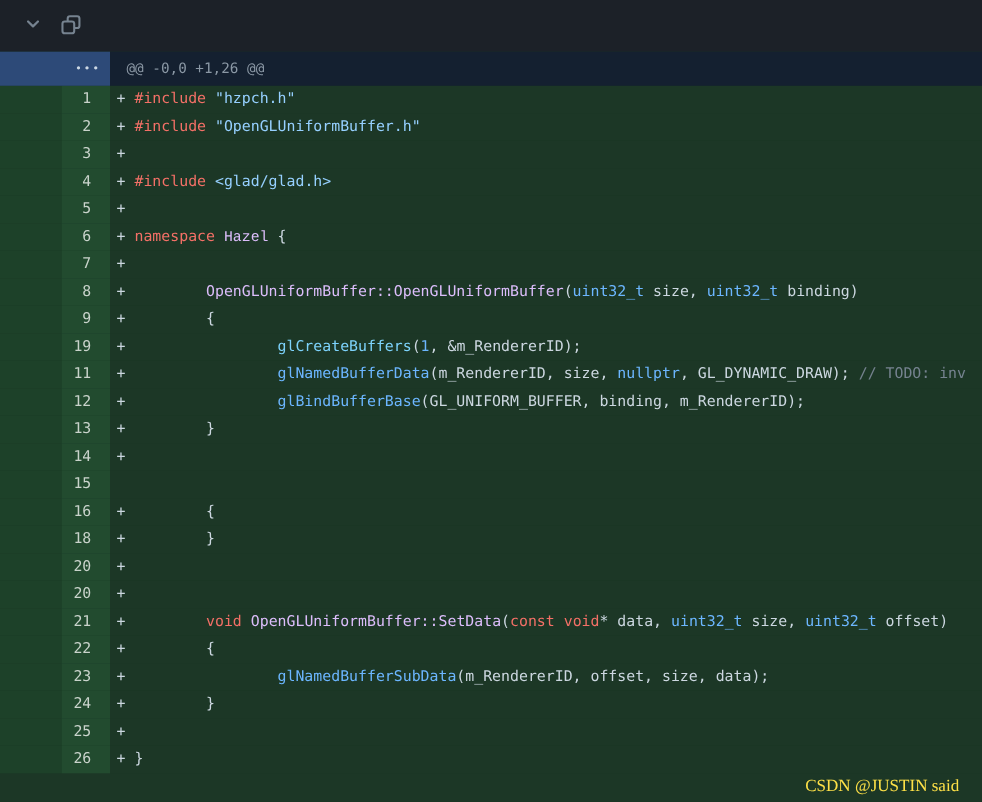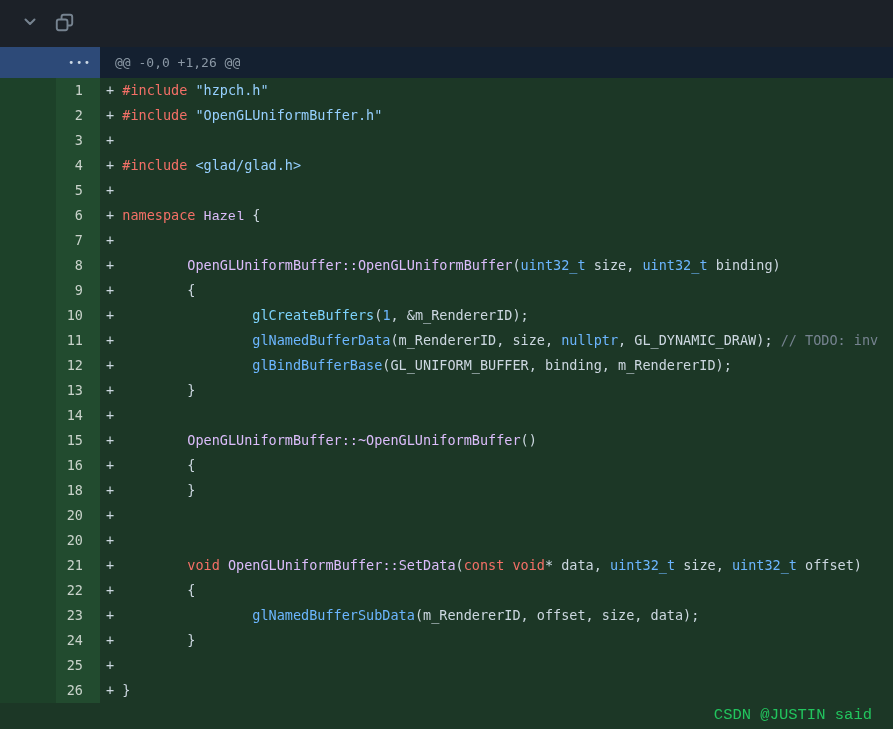--- a/index.html
+++ b/index.html
@@ -18,21 +18,21 @@
   .hunk-text { flex:1; background:#142030; color:#8b98a5; font-size:13px; line-height:31px; padding-left:15px; white-space:pre; overflow:hidden; }
 
   
   .rows { height:651px; background:#1c3726; overflow:hidden; }
   .row { height:25px; display:flex; }
   .g-old { width:56px; background:#1d4129; }
   .g-new { width:44px; background:#224b2f; text-align:right; padding-right:17px; cursor:pointer; }
   .num { font-size:13.5px; line-height:25px; color:#c9d3cb; }
   .code { flex:1; background:#1c3726; white-space:pre; overflow:hidden; font-size:13.5px; line-height:25px; padding-left:6px; }
 
-  .watermark { position:absolute; right:21px; bottom:5px; font-family:Liberation Mono, monospace; font-size:15.5px; color:#22c55e; }
+  .watermark { position:absolute; right:21px; bottom:5px; font-family:Liberation Serif, serif; font-size:15.5px; color:#fde047; }
 </style>
 </head>
 <body>
 
 <div class="diff-view">
 
   <div class="file-header">
     <button class="chev-btn">
       <span>
         <svg width="16" height="16" viewBox="0 0 16 16">
@@ -117,21 +117,21 @@
       <div class="row">
     <div class="g-old"></div>
     <div class="g-new">
       <span class="num">9</span>
     </div>
     <div class="code"><span style="color: rgb(204, 215, 224);">+ </span><span style="color: rgb(204, 215, 224);">        {</span></div>
   </div>
       <div class="row">
     <div class="g-old"></div>
     <div class="g-new">
-      <span class="num">10</span>
+      <span class="num">19</span>
     </div>
     <div class="code"><span style="color: rgb(204, 215, 224);">+ </span><span style="color: rgb(204, 215, 224);">                </span><span style="color: #7dd3fc;">glCreateBuffers</span><span style="color: rgb(204, 215, 224);">(</span><span style="color: rgb(108, 182, 255);">1</span><span style="color: rgb(204, 215, 224);">, &amp;m_RendererID);</span></div>
   </div>
       <div class="row">
     <div class="g-old"></div>
     <div class="g-new">
       <span class="num">11</span>
     </div>
     <div class="code"><span style="color: rgb(204, 215, 224);">+ </span><span style="color: rgb(204, 215, 224);">                </span><span style="color: rgb(108, 182, 255);">glNamedBufferData</span><span style="color: rgb(204, 215, 224);">(m_RendererID, size, </span><span style="color: rgb(108, 182, 255);">nullptr</span><span style="color: rgb(204, 215, 224);">, GL_DYNAMIC_DRAW); </span><span style="color: rgb(118, 131, 144);">// TODO: inv</span></div>
   </div>
@@ -154,21 +154,20 @@
     <div class="g-new">
       <span class="num">14</span>
     </div>
     <div class="code"><span style="color: rgb(204, 215, 224);">+ </span></div>
   </div>
       <div class="row">
     <div class="g-old"></div>
     <div class="g-new">
       <span class="num">15</span>
     </div>
-    <div class="code"><span style="color: rgb(204, 215, 224);">+ </span><span style="color: rgb(204, 215, 224);">        </span><span style="color: rgb(220, 189, 251);">OpenGLUniformBuffer::~OpenGLUniformBuffer</span><span style="color: rgb(204, 215, 224);">()</span></div>
   </div>
       <div class="row">
     <div class="g-old"></div>
     <div class="g-new">
       <span class="num">16</span>
     </div>
     <div class="code"><span style="color: rgb(204, 215, 224);">+ </span><span style="color: rgb(204, 215, 224);">        {</span></div>
   </div>
       <div class="row">
     <div class="g-old"></div>

